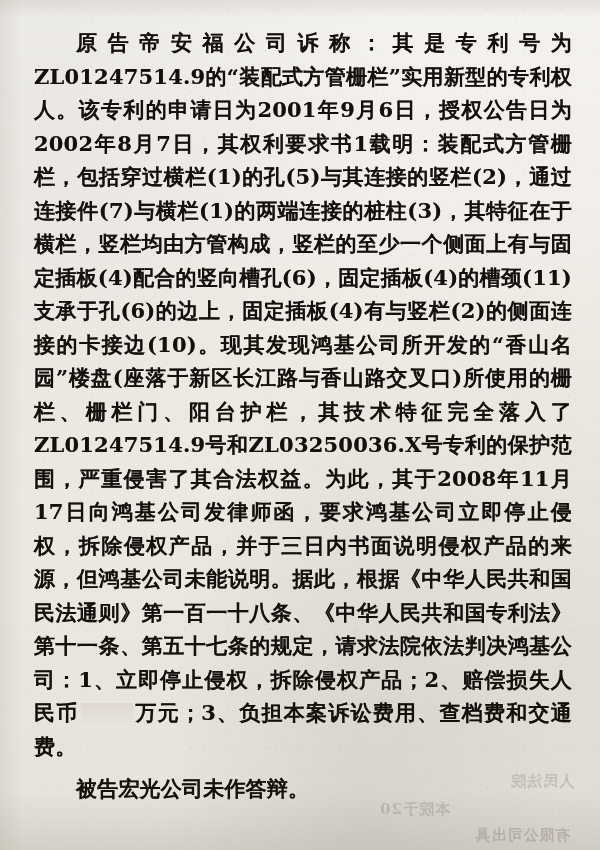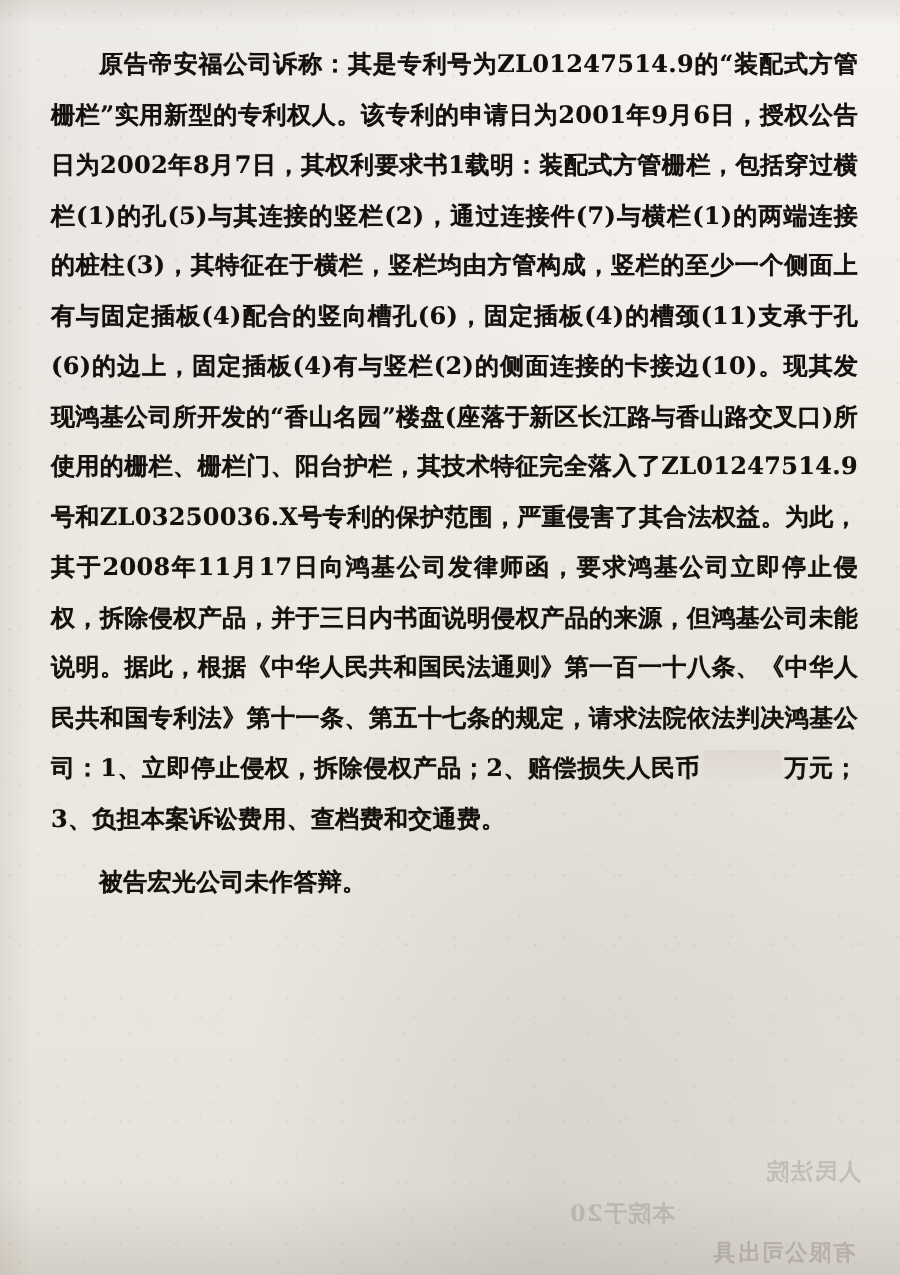--- a/index.html
+++ b/index.html
@@ -35,21 +35,21 @@
     background-size: 37px 41px, 53px 47px, 61px 59px, 71px 67px, 43px 53px;
     opacity: 0.85;
   }
   #body-text {
     position: relative;
     z-index: 2;
     padding: 26px 28px 0 34px;
   }
   p.para {
     margin: 0 0 0 0;
-    font-size: 16px;
+    font-size: 21px;
     line-height: 33.5px;
     letter-spacing: 0.2px;
     text-align: justify;
     text-justify: inter-character;
     text-indent: 2em;
     font-weight: 600;
     text-shadow: 0 0 0.45px rgba(20,17,13,0.55);
   }
   p.para + p.para {
     margin-top: 9px;

